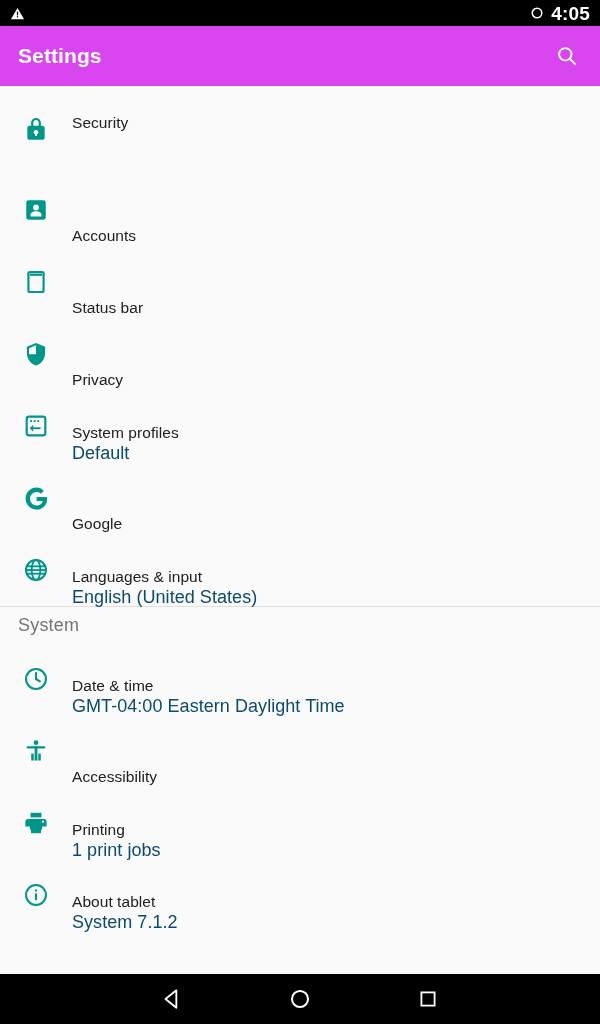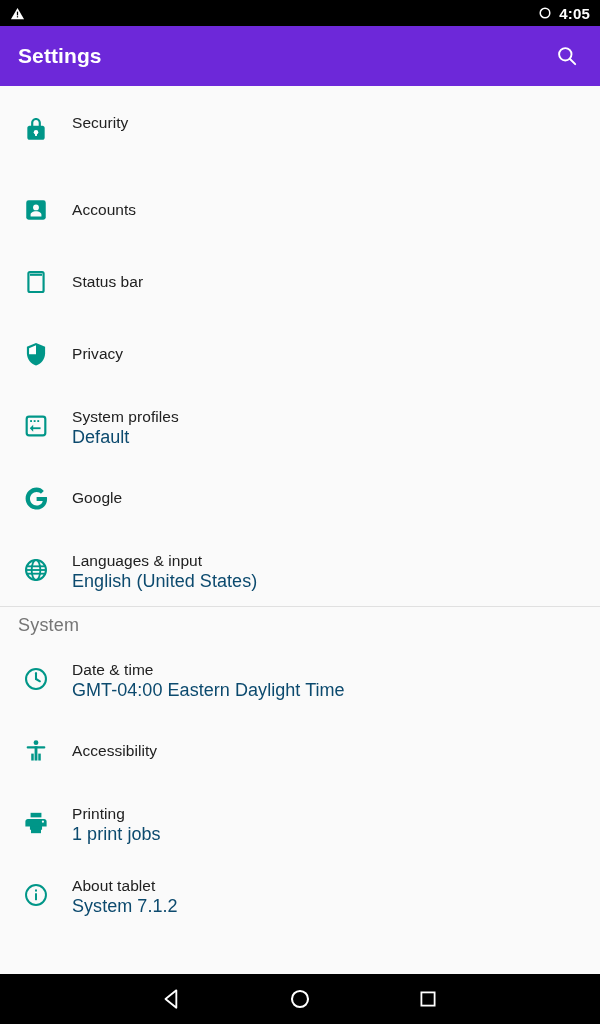--- a/index.html
+++ b/index.html
@@ -14,41 +14,41 @@
 
   
   .statusbar{
     position:absolute;top:0;left:0;width:600px;height:26px;
     background:#000;color:#fff;
     display:flex;align-items:center;justify-content:space-between;
     padding:0 10px;box-sizing:border-box;
   }
   .sb-left{display:flex;align-items:center;gap:6px;}
   .sb-right{display:flex;align-items:center;gap:7px;}
-  .sb-time{font-size:15px;font-weight:bold;letter-spacing:.2px;line-height:1;}
+  .sb-time{font-size:19px;font-weight:bold;letter-spacing:.2px;line-height:1;}
   .ic{display:inline-block;line-height:0;}
 
   
   .actionbar{
     position:absolute;top:26px;left:0;width:600px;height:60px;
-    background:#6d28d9;
+    background:#d946ef;
     display:flex;align-items:center;justify-content:space-between;
     padding:0 16px 0 18px;box-sizing:border-box;
   }
   .ab-title{color:#fff;font-size:21px;font-weight:bold;letter-spacing:.1px;}
   .ab-actions{display:flex;align-items:center;gap:14px;}
   .ab-btn{width:34px;height:34px;display:flex;align-items:center;justify-content:center;cursor:pointer;}
 
   
   .listwrap{
     position:absolute;top:86px;left:0;width:600px;height:888px;
     background:#fafafa;overflow:hidden;margin-top:30px;
   }
   .row{
-    position:relative;height:72px;display:flex;align-items:center;
+    position:relative;height:72px;display:flex;align-items:flex-end;
     padding:0 16px 0 0;box-sizing:border-box;cursor:pointer;
   }
   .row.clipped{height:58px;align-items:flex-start;}
   .row.clipped .row-icon{margin-top:-1px;}
   .row.clipped .row-text{margin-top:-3px;}
   .row-icon{
     width:72px;min-width:72px;height:100%;
     display:flex;align-items:center;justify-content:center;
   }
   .row.clipped .row-icon{align-items:flex-start;padding-top:1px;height:auto;}

